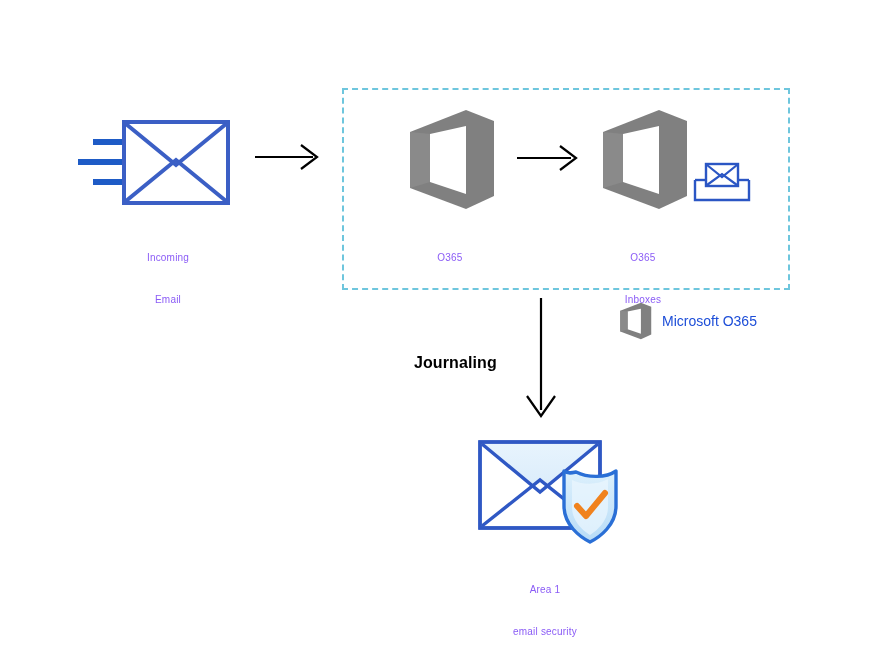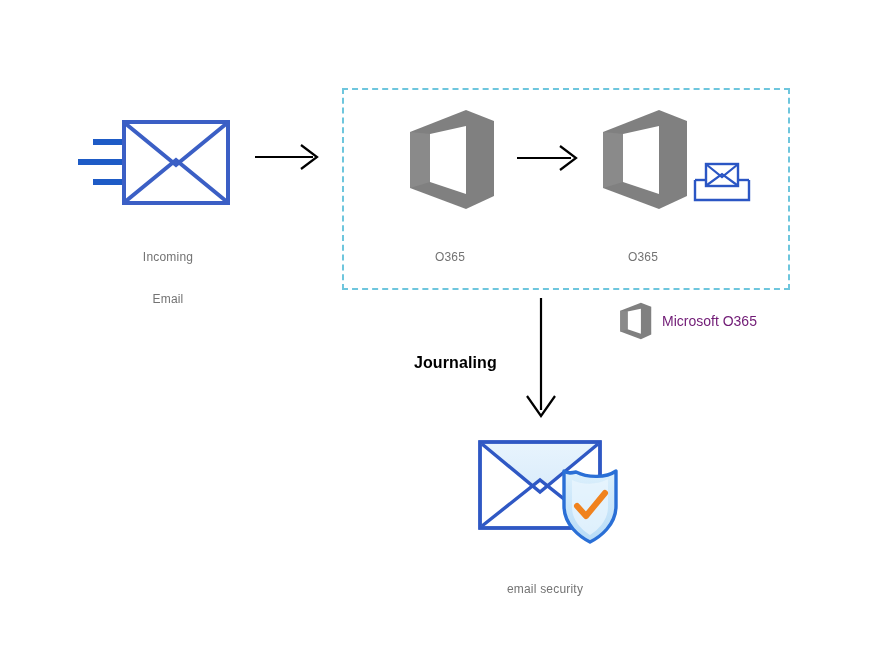--- a/index.html
+++ b/index.html
@@ -21,23 +21,23 @@
     width: 886px;
     height: 653px;
   }
   .node {
     position: absolute;
   }
   .caption {
     position: absolute;
     text-align: center;
     font-family: "Liberation Sans", sans-serif;
-    font-size: 12px;
+    font-size: 10px;
     line-height: 21px;
-    color: #737373;
+    color: #8b5cf6;
     white-space: pre-line;
     letter-spacing: 0.2px;
   }
   .caption-line { display: block; }
 
   
   .dashed-zone {
     position: absolute;
     left: 342px;
     top: 88px;
@@ -65,21 +65,21 @@
     position: absolute;
     left: 618px;
     top: 302px;
     display: flex;
     align-items: center;
     gap: 10px;
   }
   .legend-text {
     font-family: "Liberation Sans", sans-serif;
     font-size: 14px;
-    color: #701a75;
+    color: #1d4ed8;
     white-space: nowrap;
   }
   svg { display: block; overflow: visible; }
 </style>
 </head>
 <body>
 
 <div class="canvas">
 
   <div class="dashed-zone"></div>
@@ -146,20 +146,21 @@
       <line x1="44" y1="20" x2="56" y2="20" stroke="#2b56c4" stroke-width="2.4"></line>
 
       <rect x="13" y="4" width="32" height="22" fill="#ffffff" stroke="#2b56c4" stroke-width="2.4"></rect>
       <path d="M 14 5 L 29 17 L 44 5" fill="none" stroke="#2b56c4" stroke-width="2.2"></path>
       <path d="M 14 25 L 29 14 L 44 25" fill="none" stroke="#2b56c4" stroke-width="2.2"></path>
     </svg>
   </div>
 
   <div class="caption" style="left:578px; top:226px; width:130px;">
     <span class="caption-line">O365</span>
+    <span class="caption-line">Inboxes</span>
   </div>
 
   <div class="legend">
     <svg width="34" height="38" viewBox="0 0 92 103">
       <path d="M 62 2 L 90 13 L 90 88 L 62 101 L 6 80 L 6 24 Z" fill="#808080"></path>
       <path d="M 26 26 L 62 18 L 62 86 L 26 74 Z" fill="#ffffff"></path>
       <path d="M 6 24 L 26 26 L 26 74 L 6 80 Z" fill="#8a8a8a"></path>
     </svg>
     <span class="legend-text">Microsoft O365</span>
   </div>
@@ -202,16 +203,17 @@
       <rect x="14" y="12" width="120" height="86" fill="none" stroke="#2f58c4" stroke-width="3.4"></rect>
 
       <path d="M 110 42 C 122 48 140 48 150 41 L 150 76 C 150 95 134 107 124 112 C 114 107 98 95 98 76 L 98 41 C 102 44 106 43 110 42 Z" fill="url(#shieldGrad)" stroke="#2a6fd6" stroke-width="3.4" stroke-linejoin="round"></path>
       <path d="M 106 50 C 116 55 132 55 142 49 L 142 77 C 142 92 130 101 124 105 C 118 101 106 92 106 77 Z" fill="#eaf6fe" opacity="0.75"></path>
 
       <path d="M 111 76 L 120 86 L 139 63" fill="none" stroke="#f0821e" stroke-width="6" stroke-linecap="round" stroke-linejoin="round"></path>
     </svg>
   </div>
 
   <div class="caption" style="left:470px; top:558px; width:150px;">
+    <span class="caption-line">Area 1</span>
     <span class="caption-line">email security</span>
   </div>
 
 </div>
 
 </body></html>

